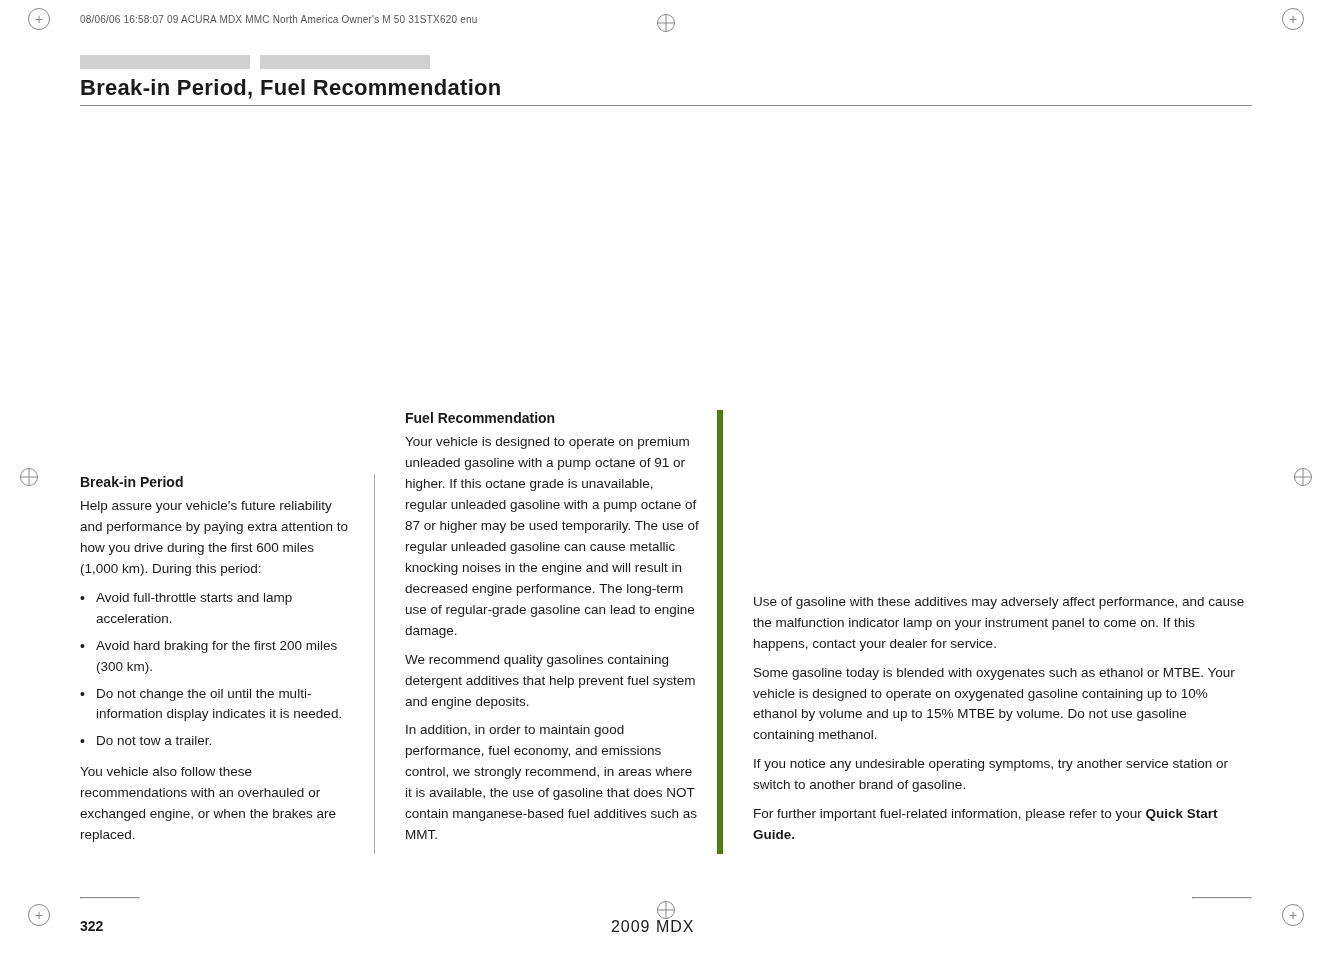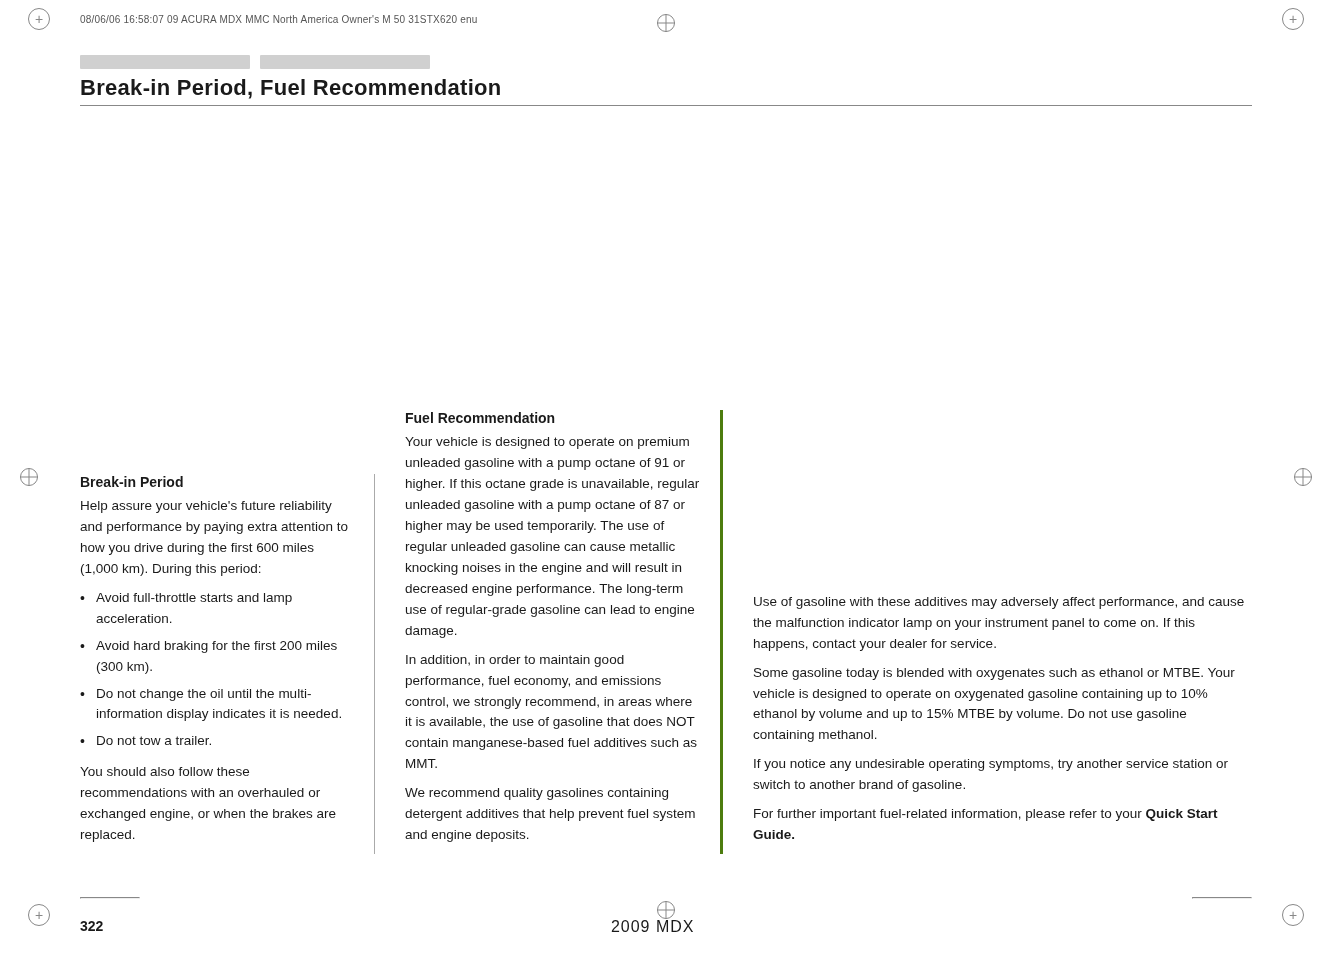--- a/index.html
+++ b/index.html
@@ -186,21 +186,21 @@
       padding-right: 20px;
       border-right: 1px solid #aaa;
     }
 
     
     .col-center {
       width: 340px;
       flex-shrink: 0;
       padding-left: 22px;
       padding-right: 18px;
-      border-right: 3px solid #4d7c0f;
+      border-right: 6px solid #4d7c0f;
     }
 
     
     .col-right {
       flex: 1;
       padding-left: 22px;
     }
 
     .section-title {
       font-size: 14px;
@@ -331,30 +331,30 @@
     <div class="col-left">
       <div class="section-title">Break-in Period</div>
       <div class="section-body">
         <p>Help assure your vehicle's future reliability and performance by paying extra attention to how you drive during the first 600 miles (1,000 km). During this period:</p>
         <ul class="bullet-list">
           <li>Avoid full-throttle starts and lamp acceleration.</li>
           <li>Avoid hard braking for the first 200 miles (300 km).</li>
           <li>Do not change the oil until the multi-information display indicates it is needed.</li>
           <li>Do not tow a trailer.</li>
         </ul>
-        <p>You should also follow these recommendations with an overhauled or exchanged engine, or when the brakes are replaced.</p>
+        <p>You vehicle also follow these recommendations with an overhauled or exchanged engine, or when the brakes are replaced.</p>
       </div>
     </div>
 
     <div class="col-center">
       <div class="section-title">Fuel Recommendation</div>
       <div class="section-body">
         <p>Your vehicle is designed to operate on premium unleaded gasoline with a pump octane of 91 or higher. If this octane grade is unavailable, regular unleaded gasoline with a pump octane of 87 or higher may be used temporarily. The use of regular unleaded gasoline can cause metallic knocking noises in the engine and will result in decreased engine performance. The long-term use of regular-grade gasoline can lead to engine damage.</p>
+        <p>We recommend quality gasolines containing detergent additives that help prevent fuel system and engine deposits.</p>
         <p>In addition, in order to maintain good performance, fuel economy, and emissions control, we strongly recommend, in areas where it is available, the use of gasoline that does NOT contain manganese-based fuel additives such as MMT.</p>
-        <p>We recommend quality gasolines containing detergent additives that help prevent fuel system and engine deposits.</p>
       </div>
     </div>
 
     <div class="col-right">
       <div class="section-body">
         <p>Use of gasoline with these additives may adversely affect performance, and cause the malfunction indicator lamp on your instrument panel to come on. If this happens, contact your dealer for service.</p>
         <p>Some gasoline today is blended with oxygenates such as ethanol or MTBE. Your vehicle is designed to operate on oxygenated gasoline containing up to 10% ethanol by volume and up to 15% MTBE by volume. Do not use gasoline containing methanol.</p>
         <p>If you notice any undesirable operating symptoms, try another service station or switch to another brand of gasoline.</p>
         <p>
           <span>For further important fuel-related information, please refer to your </span><span class="bold-inline">Quick Start Guide.</span>

